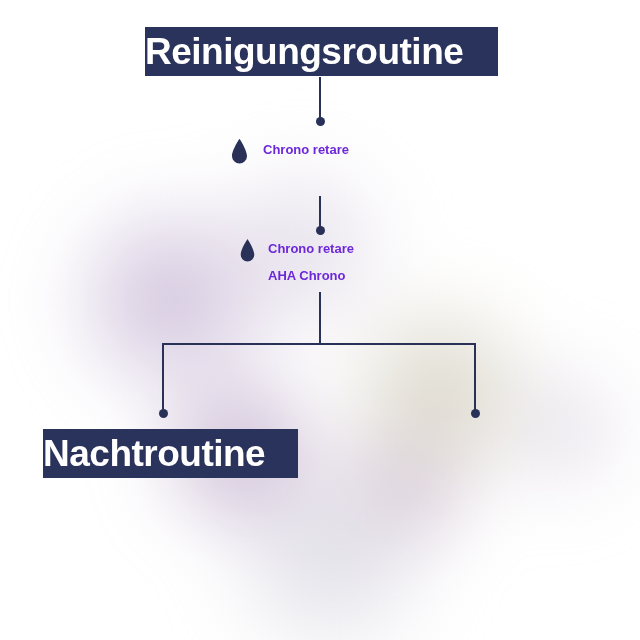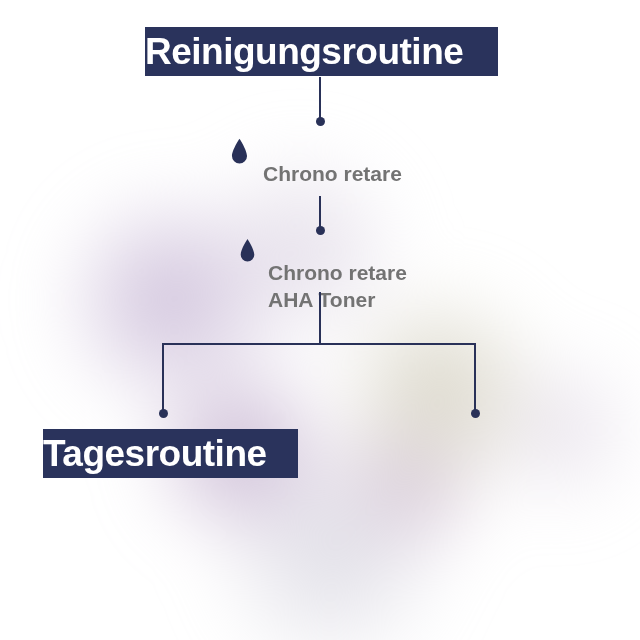--- a/index.html
+++ b/index.html
@@ -79,27 +79,26 @@
     align-items: flex-start;
   }
   #step-1 { left: 229px; top: 136px; }
   #step-2 { left: 238px; top: 235px; }
   .drop-icon { flex: 0 0 auto; }
   #step-1 .drop-icon { width: 21px; height: 30px; margin-top: 1px; }
   #step-2 .drop-icon { width: 19px; height: 28px; margin-top: 2px; }
   #step-1 .step-text { margin-left: 13px; }
   #step-2 .step-text { margin-left: 11px; }
   .step-text {
-    color: #737373;
+    color: #6d28d9;
     font-weight: bold;
-    font-size: 21px;
+    font-size: 13px;
     line-height: 27px;
     letter-spacing: 0;
     white-space: nowrap;
-    margin-top: 24px;
   }
 </style>
 </head>
 <body>
 
 <div id="canvas">
 
   <div class="bg-blobs"></div>
 
   <div class="node-box" id="root-node">
@@ -120,28 +119,28 @@
 
   <div class="vline" id="conn-2"></div>
   <div class="dot" id="dot-2"></div>
 
   <div class="step" id="step-2">
     <svg class="drop-icon" viewBox="0 0 24 32">
       <path d="M12 0.8 C12 0.8 3.4 13.6 3.4 20.6 a8.6 8.6 0 0 0 17.2 0 C20.6 13.6 12 0.8 12 0.8 Z" fill="#293158"></path>
     </svg>
     <div class="step-text">
       <div>Chrono retare</div>
-      <div>AHA Toner</div>
+      <div>AHA Chrono</div>
     </div>
   </div>
 
   <div class="vline" id="conn-3"></div>
   <div class="hline" id="conn-h"></div>
   <div class="vline" id="conn-left"></div>
   <div class="vline" id="conn-right"></div>
   <div class="dot" id="dot-3"></div>
   <div class="dot" id="dot-4"></div>
 
   <div class="node-box" id="leaf-left">
-    <span>Tagesroutine</span>
+    <span>Nachtroutine</span>
   </div>
 
 </div>
 
 </body></html>

